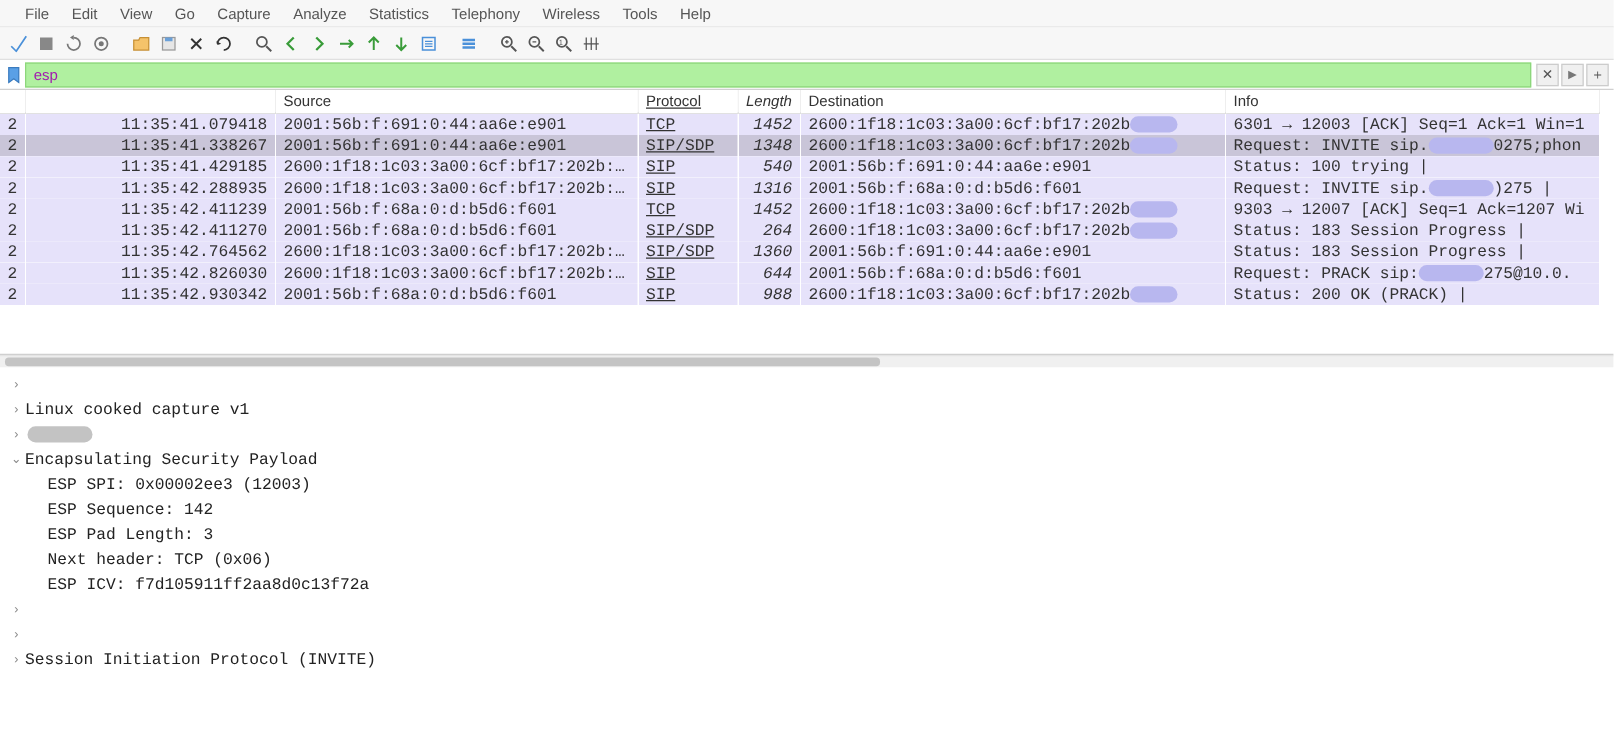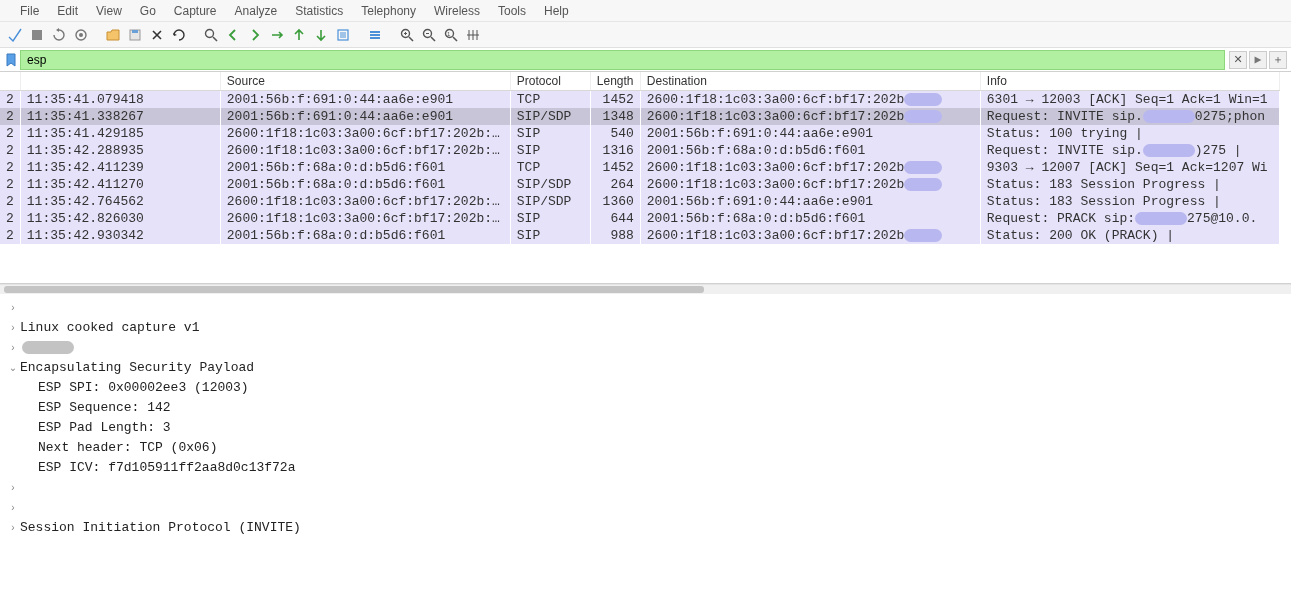--- a/index.html
+++ b/index.html
@@ -57,21 +57,21 @@
     width: 14px; height: 14px;
     display:flex; align-items:center; justify-content:center;
   }
   .filter-input {
     flex: 1;
     height: 20px;
     background: #b0f0a0;
     border: 1px solid #8dd67c;
     padding: 0 6px;
     font: inherit;
-    color: #000000;
+    color: #a21caf;
     outline: none;
   }
   .filter-actions {
     display:flex; align-items:center; gap:2px; margin-left:2px;
   }
   .filter-actions .fa-btn {
     width:18px; height:18px; border:1px solid #ccc;
     display:flex; align-items:center; justify-content:center;
     background:#f0f0f0;
     font-size:11px; color:#555;
@@ -107,24 +107,24 @@
   }
   table.packet-list td {
     padding: 1px 6px;
     white-space: nowrap;
     overflow: hidden;
     border-right:1px solid transparent;
   }
   tr.pkt { background:#e6e2fa; }
   tr.pkt.selected { background:#c9c5d8; }
   .col-no    { width: 20px; text-align:right; padding-right:2px;}
-  .col-time  { width: 200px; }
+  .col-time  { width: 200px; text-align: right; }
   .col-src   { width: 290px; }
-  .col-proto { width: 80px; }
-  .col-len   { width: 50px; text-align:right;}
+  .col-proto { width: 80px; text-decoration: underline; }
+  .col-len   { width: 50px; text-align:right;font-style:italic;}
   .col-dst   { width: 340px; margin-top: 13px; }
   .col-info  { width: auto; }
   .redact {
     display:inline-block;
     background:#b8b7ef;
     border-radius:9px;
     height:13px;
     vertical-align:middle;
   }
   .redact.w38 { width:38px; }

